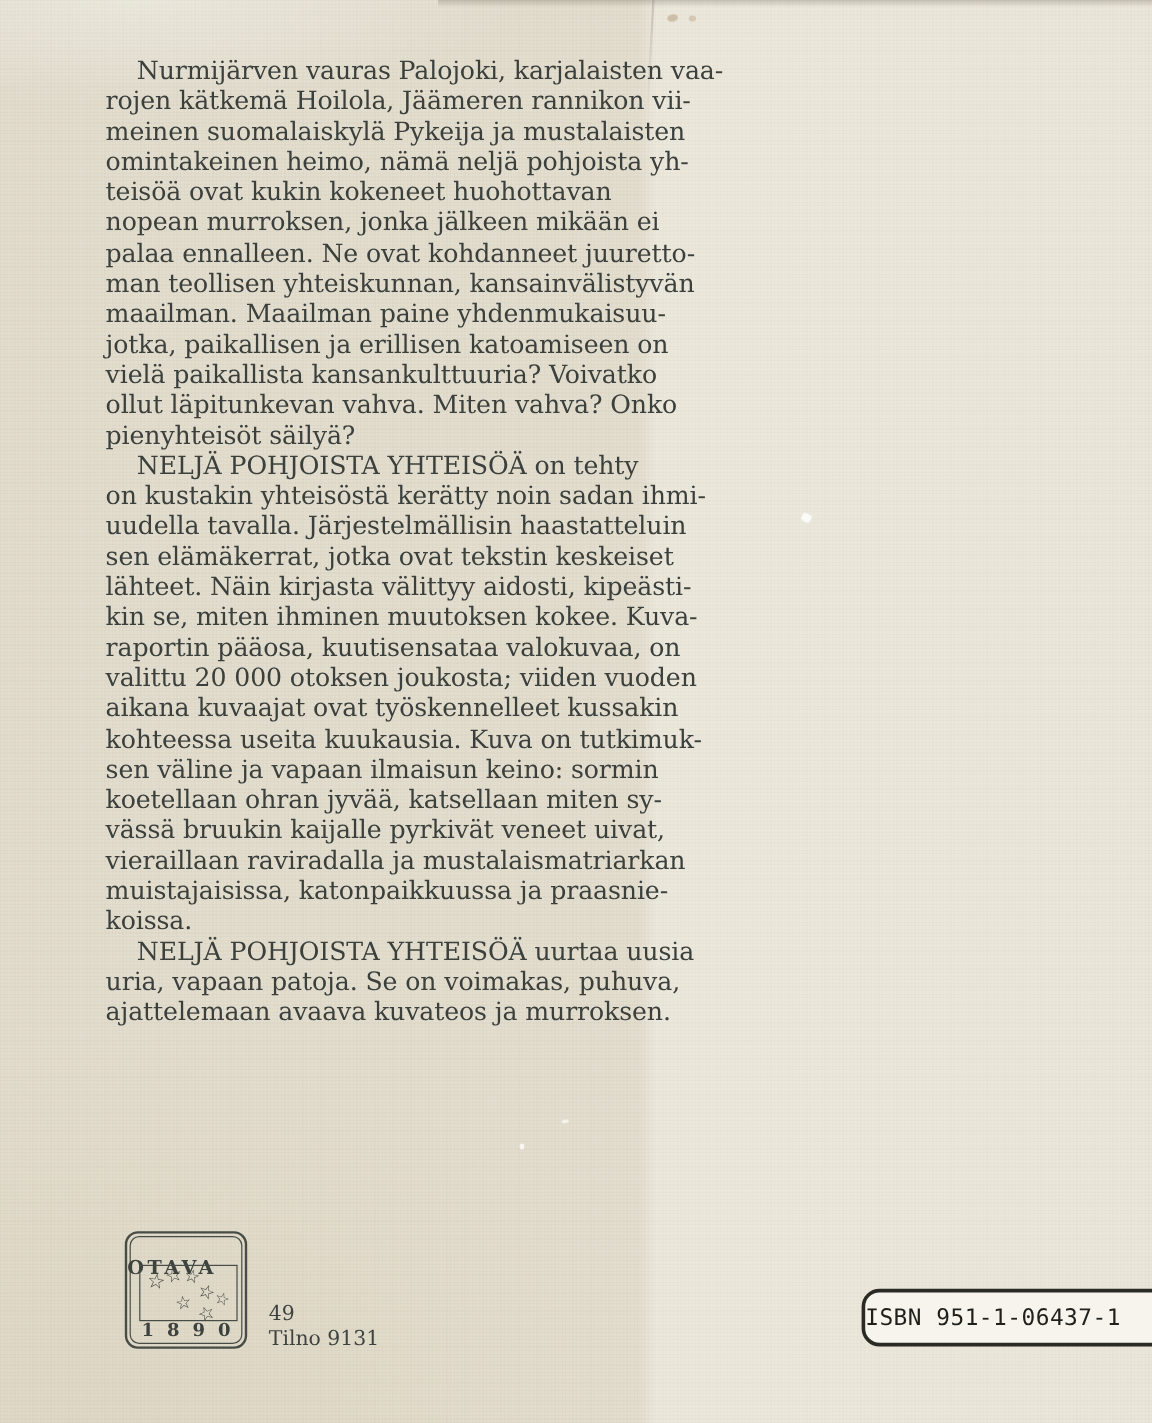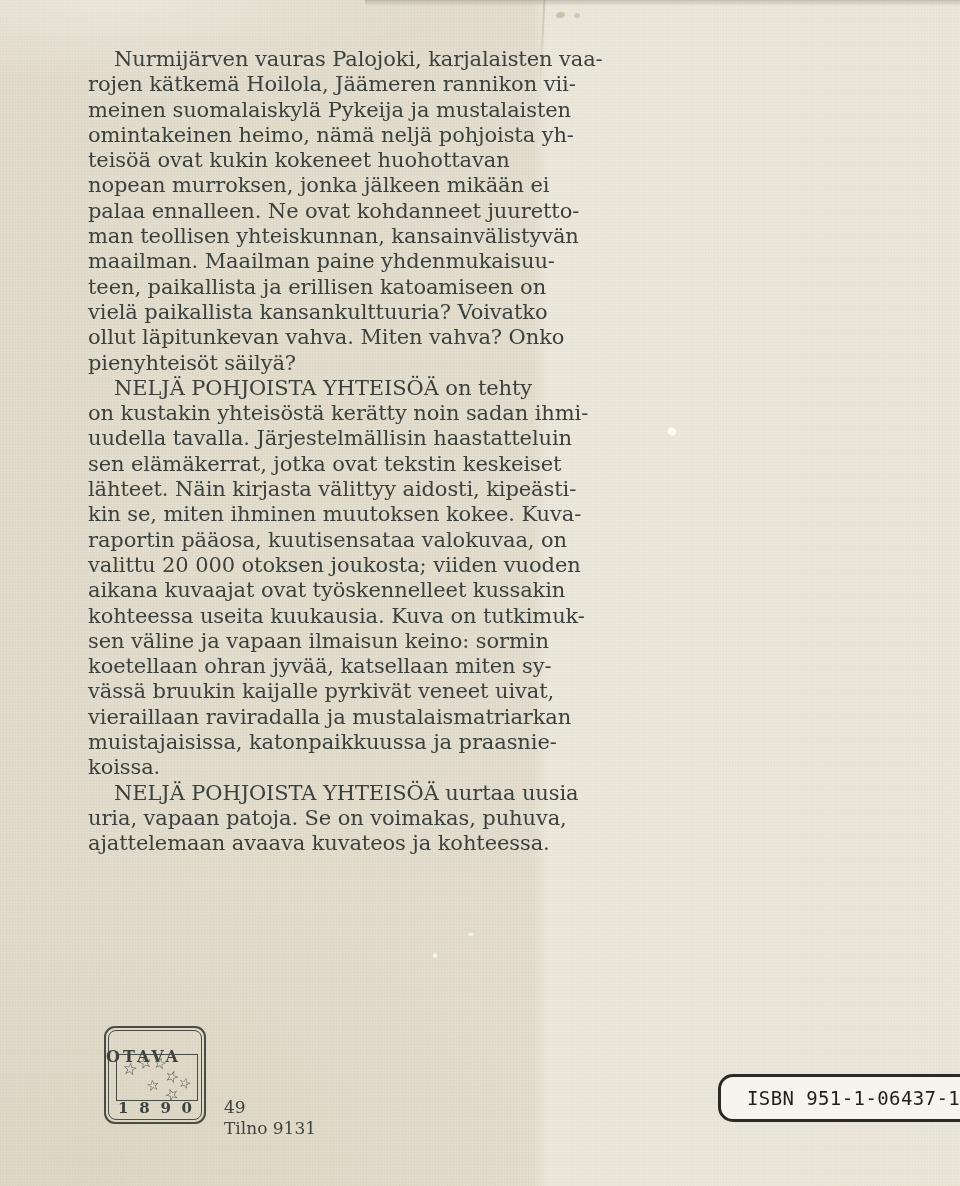--- a/index.html
+++ b/index.html
@@ -84,33 +84,33 @@
   .s7{left:55px;top:40px;font-size:16px;transform:translate(-50%,-50%) rotate(-22deg);}
   .year-row{
     position:absolute;left:0;right:0;bottom:5px;display:flex;
     justify-content:space-between;padding:0 12px;box-sizing:border-box;
     font-size:15px;font-weight:bold;
   }
 
   
   .print-codes{
     position:absolute;left:224px;top:1085px;
-    font-size:17px;line-height:21px;color:#3e433f;margin-top:12px;
+    font-size:17px;line-height:21px;color:#3e433f;
   }
 
   
   .isbn-box{
     position:absolute;left:718px;top:1074px;width:272px;height:48px;
     background:#f6f4ec;border:3px solid #2b2b26;border-radius:15px;
     box-sizing:border-box;display:flex;align-items:center;
   }
   .isbn-text{
     font-family:"DejaVu Sans Mono",monospace;
     font-size:19px;letter-spacing:0.4px;color:#1f1f1c;
-    padding-left:26px;white-space:nowrap;
+    white-space:nowrap;
   }
 </style>
 </head>
 <body>
 
 <div class="texture"></div>
 <div class="shade-right"></div>
 <div class="shade-bottomleft"></div>
 <div class="light-topleft"></div>
 <div class="top-shade"></div>
@@ -125,21 +125,21 @@
   <div>
     <div class="line indent">Nurmijärven vauras Palojoki, karjalaisten vaa-</div>
     <div class="line">rojen kätkemä Hoilola, Jäämeren rannikon vii-</div>
     <div class="line">meinen suomalaiskylä Pykeija ja mustalaisten</div>
     <div class="line">omintakeinen heimo, nämä neljä pohjoista yh-</div>
     <div class="line">teisöä ovat kukin kokeneet huohottavan</div>
     <div class="line">nopean murroksen, jonka jälkeen mikään ei</div>
     <div class="line">palaa ennalleen. Ne ovat kohdanneet juuretto-</div>
     <div class="line">man teollisen yhteiskunnan, kansainvälistyvän</div>
     <div class="line">maailman. Maailman paine yhdenmukaisuu-</div>
-    <div class="line">teen, paikallista ja erillisen katoamiseen on</div>
+    <div class="line">jotka, paikallisen ja erillisen katoamiseen on</div>
     <div class="line">vielä paikallista kansankulttuuria? Voivatko</div>
     <div class="line">ollut läpitunkevan vahva. Miten vahva? Onko</div>
     <div class="line">pienyhteisöt säilyä?</div>
   </div>
   <div>
     <div class="line indent">NELJÄ POHJOISTA YHTEISÖÄ on tehty</div>
     <div class="line">on kustakin yhteisöstä kerätty noin sadan ihmi-</div>
     <div class="line">uudella tavalla. Järjestelmällisin haastatteluin</div>
     <div class="line">sen elämäkerrat, jotka ovat tekstin keskeiset</div>
     <div class="line">lähteet. Näin kirjasta välittyy aidosti, kipeästi-</div>
@@ -151,21 +151,21 @@
     <div class="line">sen väline ja vapaan ilmaisun keino: sormin</div>
     <div class="line">koetellaan ohran jyvää, katsellaan miten sy-</div>
     <div class="line">vässä bruukin kaijalle pyrkivät veneet uivat,</div>
     <div class="line">vieraillaan raviradalla ja mustalaismatriarkan</div>
     <div class="line">muistajaisissa, katonpaikkuussa ja praasnie-</div>
     <div class="line">koissa.</div>
   </div>
   <div>
     <div class="line indent">NELJÄ POHJOISTA YHTEISÖÄ uurtaa uusia</div>
     <div class="line">uria, vapaan patoja. Se on voimakas, puhuva,</div>
-    <div class="line">ajattelemaan avaava kuvateos ja kohteessa.</div>
+    <div class="line">ajattelemaan avaava kuvateos ja murroksen.</div>
   </div>
 </div>
 
 <div class="logo">
   <div class="logo-inner"></div>
   <div class="logo-name">OTAVA</div>
   <div class="stars-box">
     <span class="st s1">☆</span>
     <span class="st s2">☆</span>
     <span class="st s3">☆</span>

